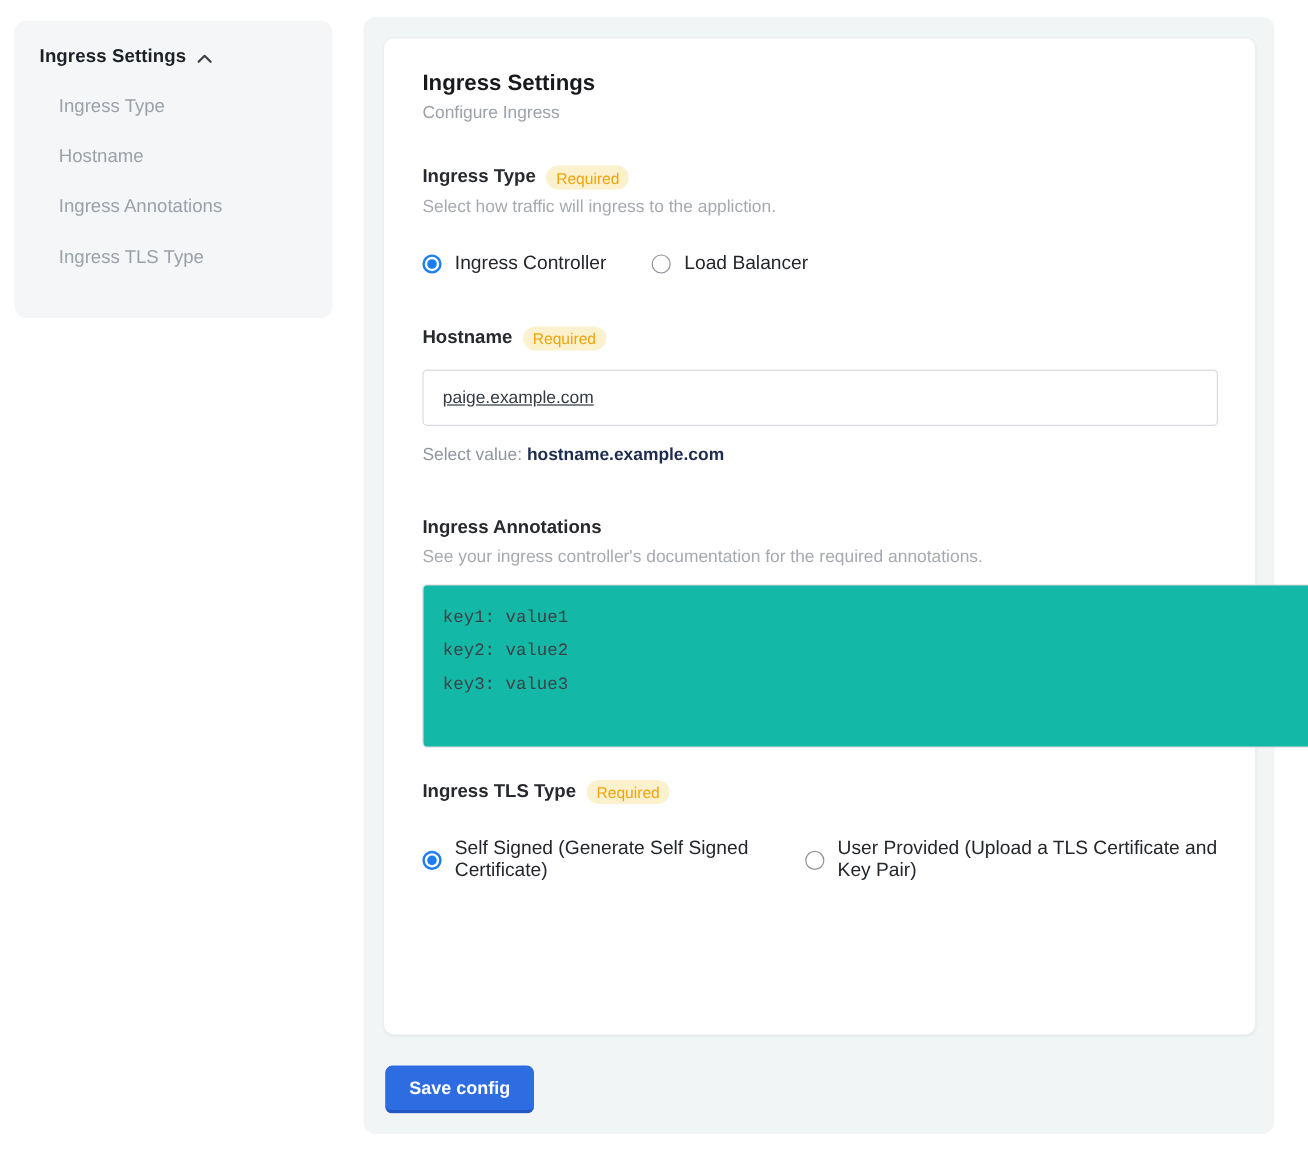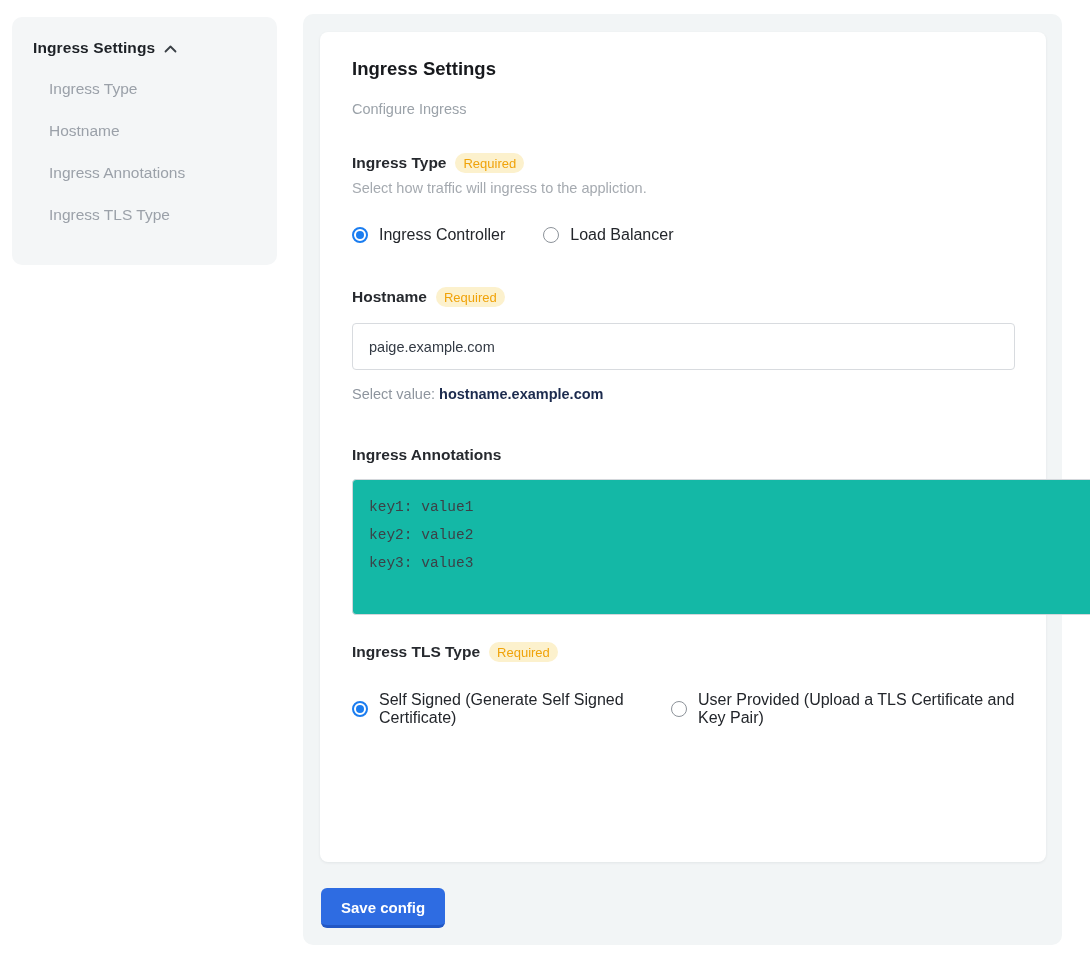--- a/index.html
+++ b/index.html
@@ -43,21 +43,21 @@
   }
   .card {
     position: absolute; left: 17px; top: 18px;
     width: 726px; height: 830px;
     background: #ffffff;
     border-radius: 8px;
     box-shadow: 0 1px 3px rgba(16,24,40,.07);
     padding: 26px 31px 0 32px;
   }
   .card-title { font-size: 18.5px; font-weight: bold; color: #17191d; }
-  .card-subtitle { margin-top: 21px; font-size: 14.5px; color: #9ba2a9; }
+  .card-subtitle { margin-top: 6px; font-size: 14.5px; color: #9ba2a9; }
 
   .section { margin-top: 36px; }
   .label-row { display: flex; align-items: center; gap: 9px; }
   .field-label { font-size: 15.5px; font-weight: bold; color: #26292e; }
   .badge {
     background: #fcf1cd; color: #f0a30a;
     font-size: 13px; padding: 4px 8px 3px; border-radius: 10px; line-height: 1;
   }
   .field-desc { margin-top: 7px; font-size: 14.5px; color: #a5aab0; }
 
@@ -76,21 +76,21 @@
   .radio-control.unchecked { border: 1.5px solid #8d939a; }
   .radio-label { font-size: 16px; color: #23262b; }
 
   
   .section-hostname { margin-top: 43px; }
   .text-input {
     margin-top: 16px; width: 663px; height: 47px;
     border: 1px solid #d8dbdf; border-radius: 4px;
     padding: 0 16px; font-size: 14.5px; color: #333a44;
     font-family: "Liberation Sans", "DejaVu Sans", sans-serif;
-    background: #fff; outline: none; display: block;
+    background: #fff; outline: none; display: block; text-decoration: underline;
   }
   .default-line { margin-top: 16px; font-size: 14.5px; color: #8e959e; }
   .default-line strong { color: #1c2b4e; font-weight: bold; }
 
   
   .section-annotations { margin-top: 44px; }
   .annotations-area {
     margin-top: 15px; width: 781px; height: 136px;
     border: 1px solid #d3d7db; border-radius: 4px;
     padding: 13px 16px;
@@ -168,20 +168,21 @@
         <input class="text-input" type="text" value="paige.example.com" style="">
         <div class="default-line">
           <span>Select value: </span><strong>hostname.example.com</strong>
         </div>
       </div>
 
       <div class="section section-annotations">
         <div class="label-row">
           <span class="field-label">Ingress Annotations</span>
         </div>
+        <div class="field-desc">See your ingress controller's documentation for the required annotations.</div>
         <textarea class="annotations-area" spellcheck="false" style="">key1: value1
 key2: value2
 key3: value3</textarea>
       </div>
 
       <div class="section section-tls">
         <div class="label-row">
           <span class="field-label">Ingress TLS Type</span>
           <span class="badge">Required</span>
         </div>

